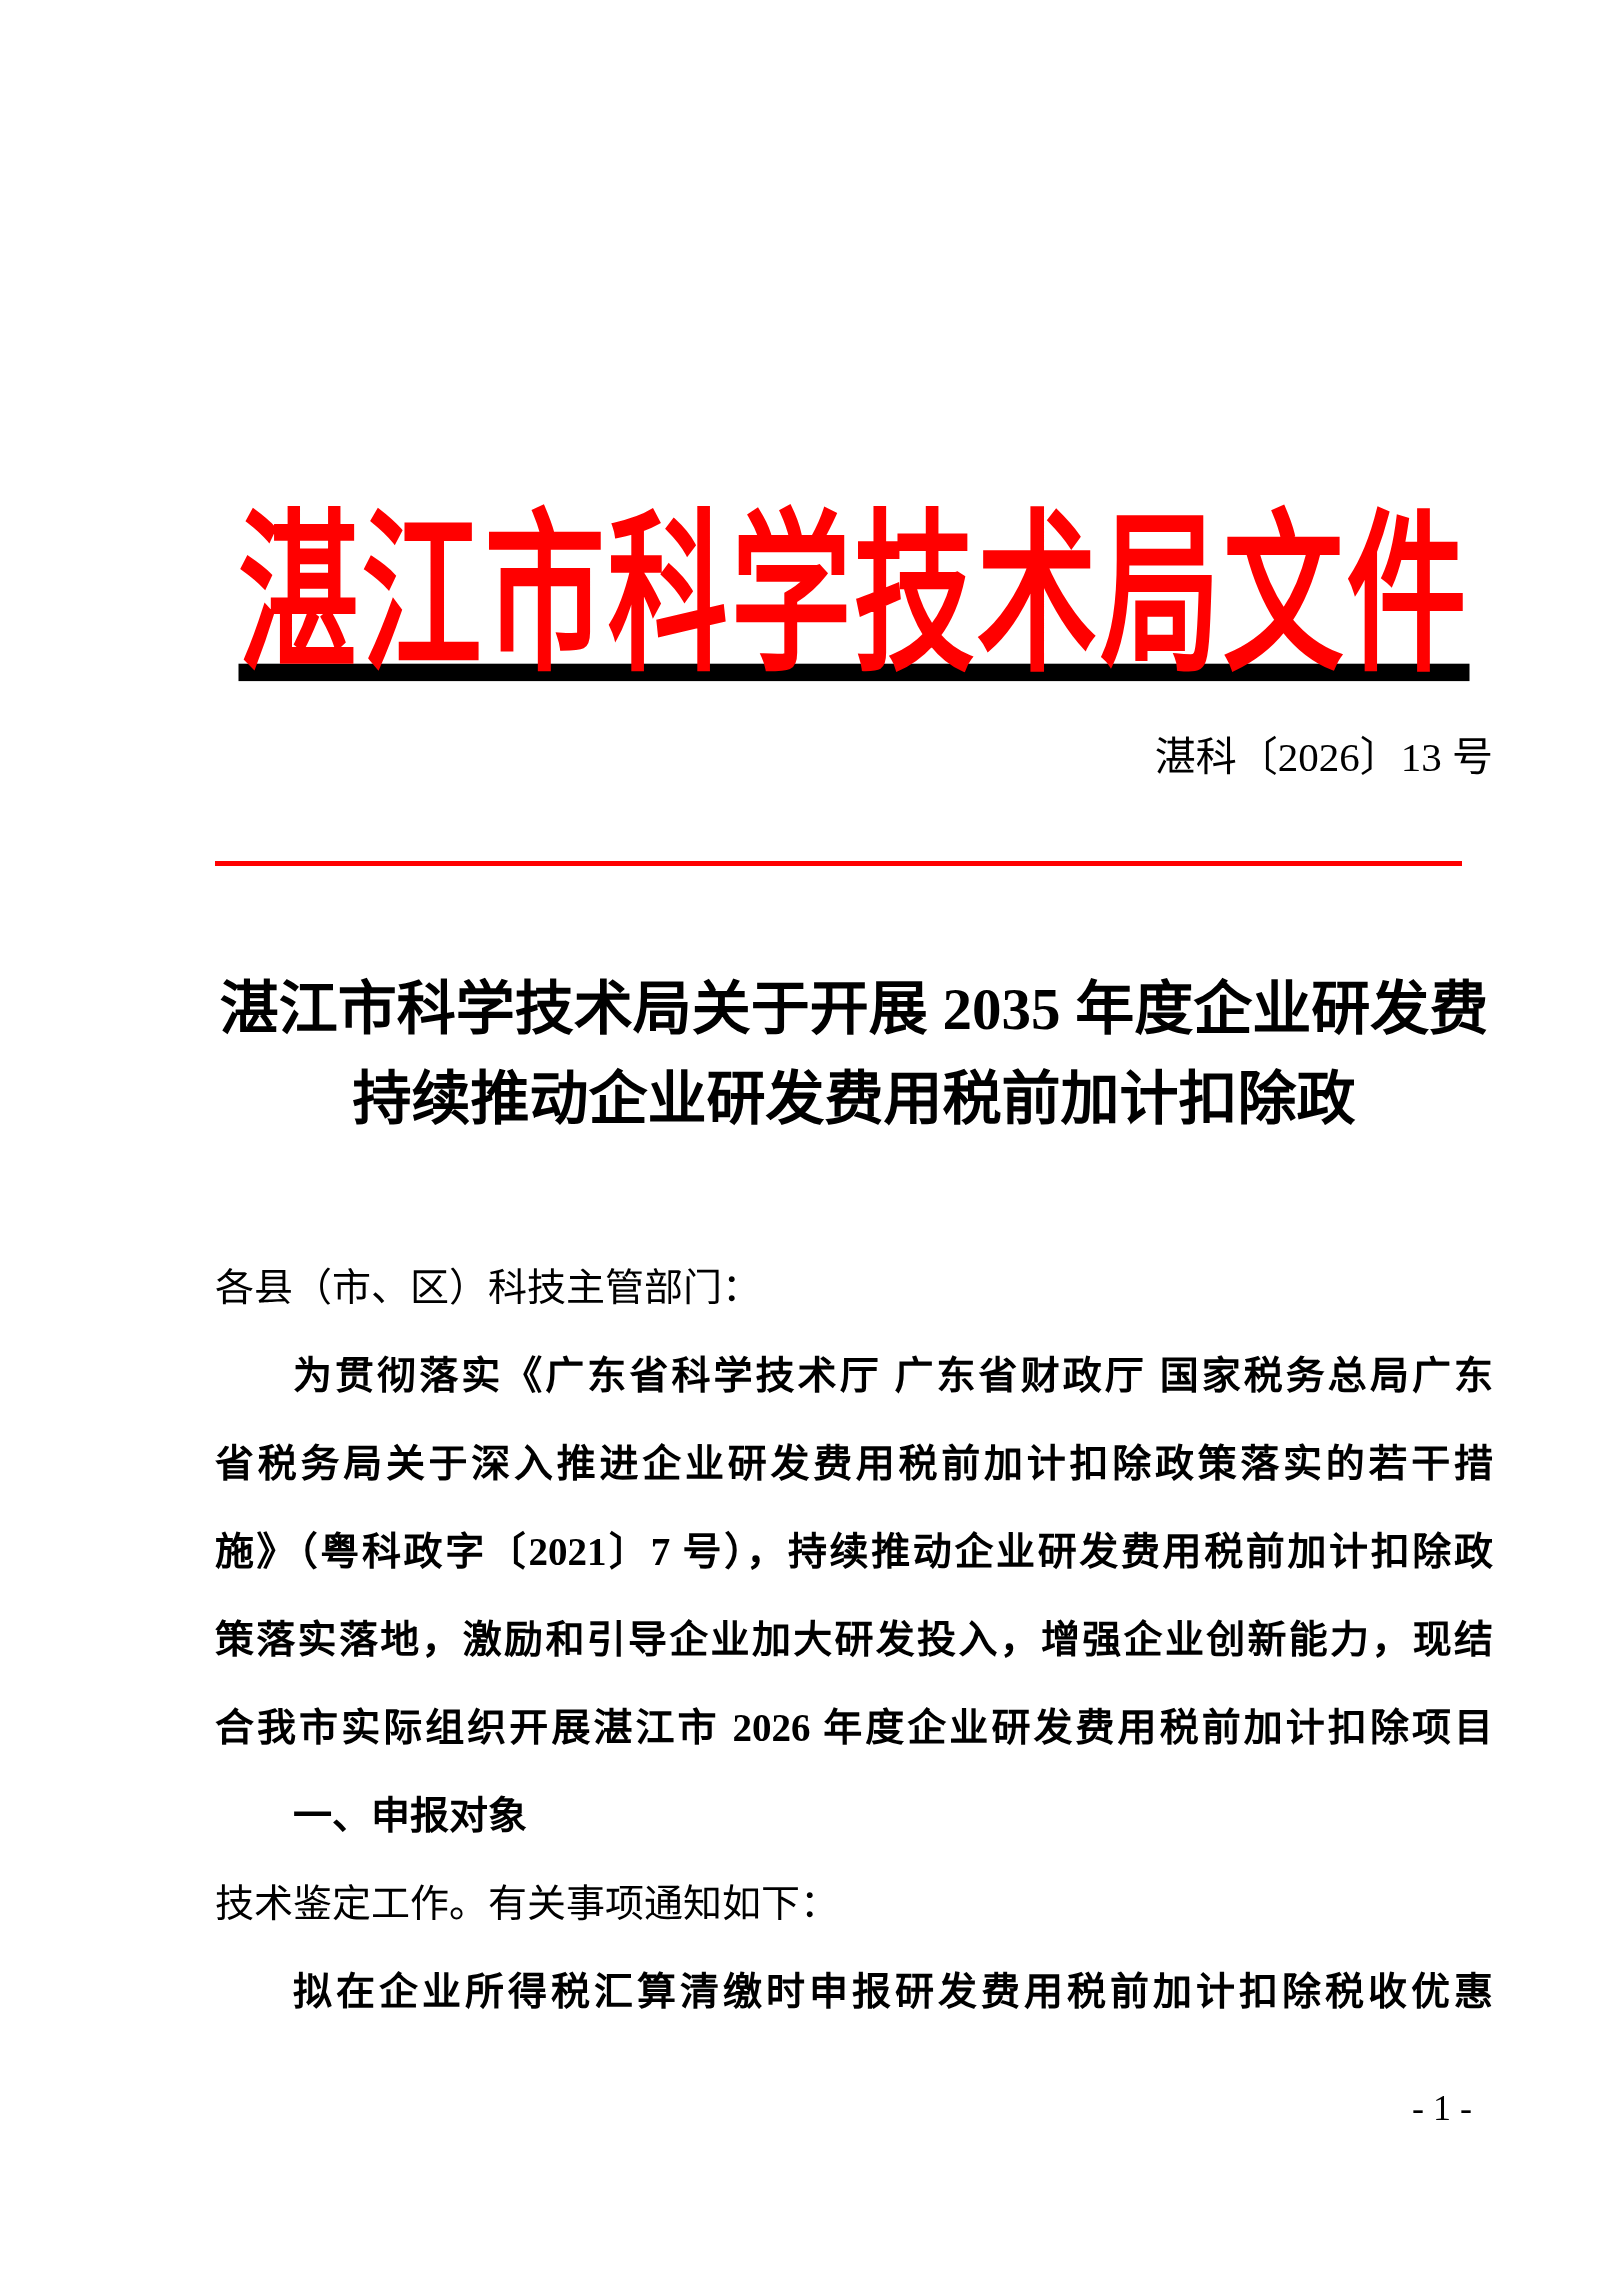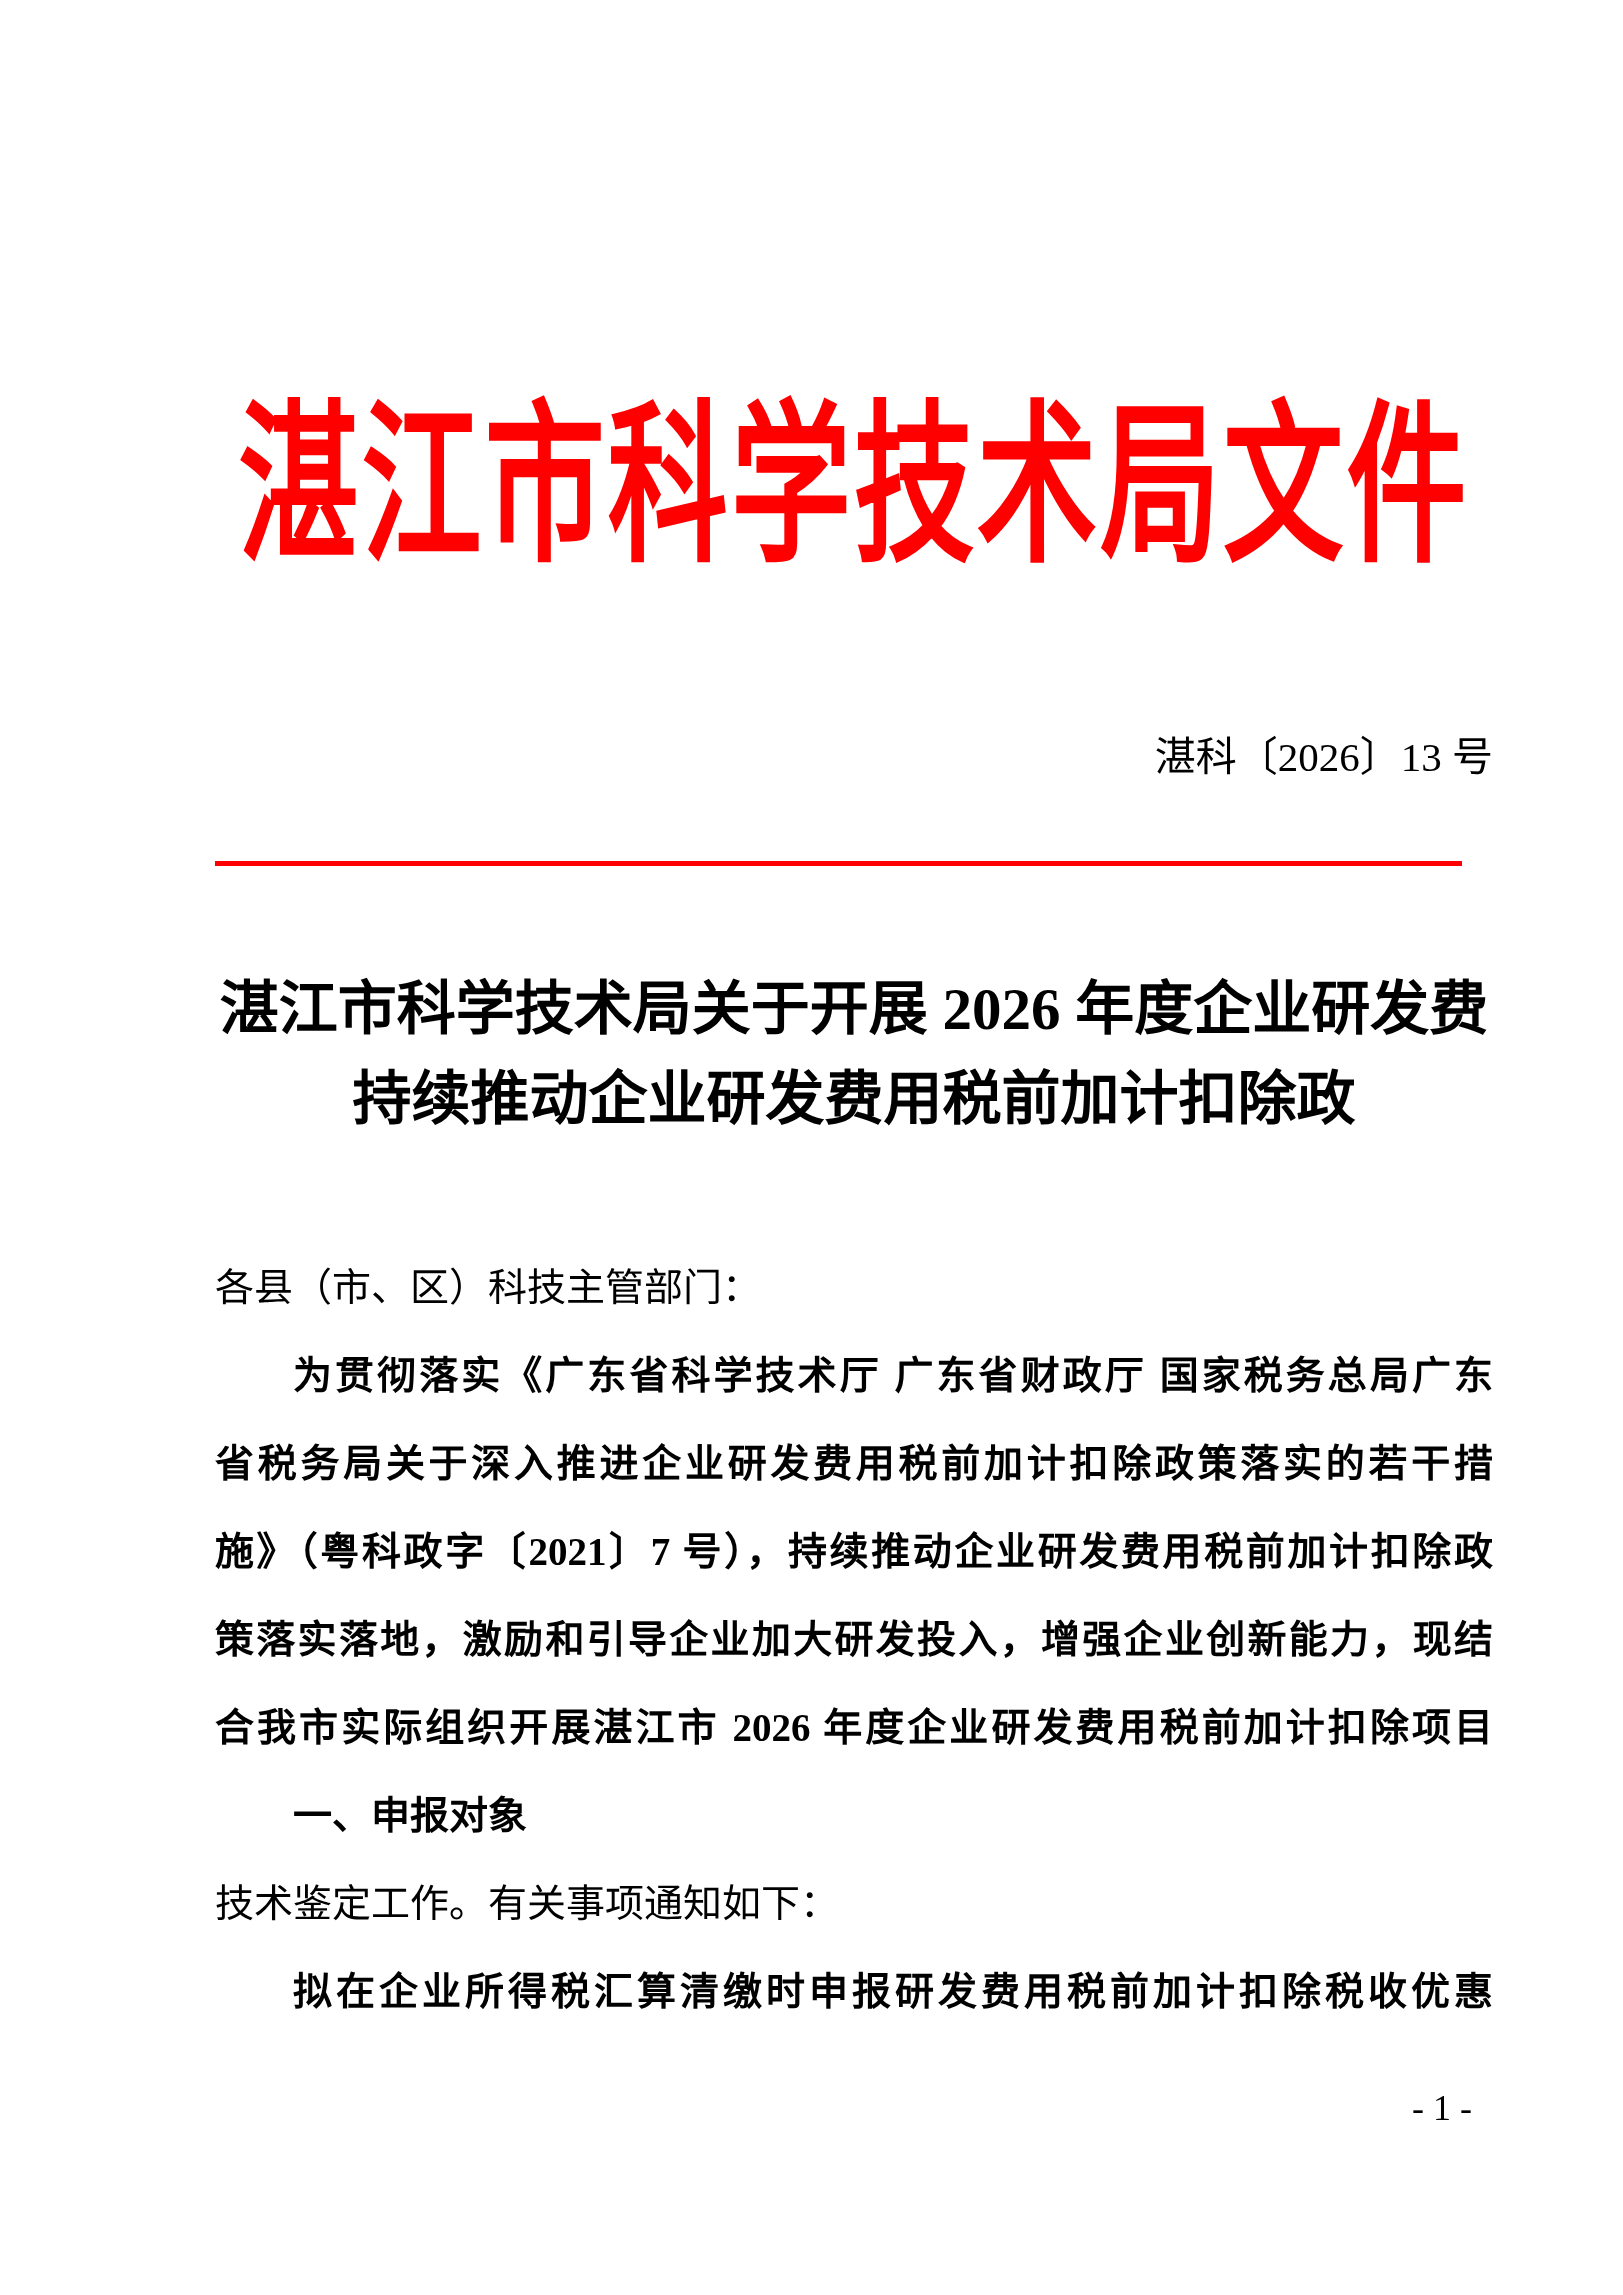--- a/index.html
+++ b/index.html
@@ -8,24 +8,25 @@
     width: 1623px;
     height: 2295px;
     background: #ffffff;
     overflow: hidden;
     font-family: "Liberation Serif", serif;
     color: #000000;
   }
   
   .red-header {
     position: absolute;
-    left: 215px; top: 428px;
+    left: 215px; top: 458px;
     width: 1278px; height: 199px;
-    display: flex; align-items: flex-start; justify-content: center;
+    display: flex; align-items: flex-end; justify-content: center;
     white-space: nowrap;
+    text-decoration: underline;
   }
   .red-header .masthead-text {
     font-size: 120px;
     line-height: 120px;
     font-weight: bold;
     letter-spacing: 3.1px;
     color: var(--red, #ff0000);
     transform: scaleY(1.45);
     transform-origin: center;
     font-family: "Liberation Serif", serif;
@@ -101,21 +102,21 @@
 
   <div class="red-header">
     <span class="masthead-text">湛江市科学技术局文件</span>
   </div>
 
   <div class="doc-number">湛科〔2026〕13 号</div>
 
   <div class="red-divider"></div>
 
   <div class="doc-title">
-    <div class="title-line">湛江市科学技术局关于开展 2026 年度企业研发费</div>
+    <div class="title-line">湛江市科学技术局关于开展 2035 年度企业研发费</div>
     <div class="title-line">持续推动企业研发费用税前加计扣除政</div>
   </div>
 
   <div class="doc-body">
     <div class="line">各县（市、区）科技主管部门：</div>
     <div class="line j indent">为贯彻落实《广东省科学技术厅 广东省财政厅 国家税务总局广东</div>
     <div class="line j">省税务局关于深入推进企业研发费用税前加计扣除政策落实的若干措</div>
     <div class="line j">施》（粤科政字〔2021〕7 号），持续推动企业研发费用税前加计扣除政</div>
     <div class="line j">策落实落地，激励和引导企业加大研发投入，增强企业创新能力，现结</div>
     <div class="line j">合我市实际组织开展湛江市 2026 年度企业研发费用税前加计扣除项目</div>

